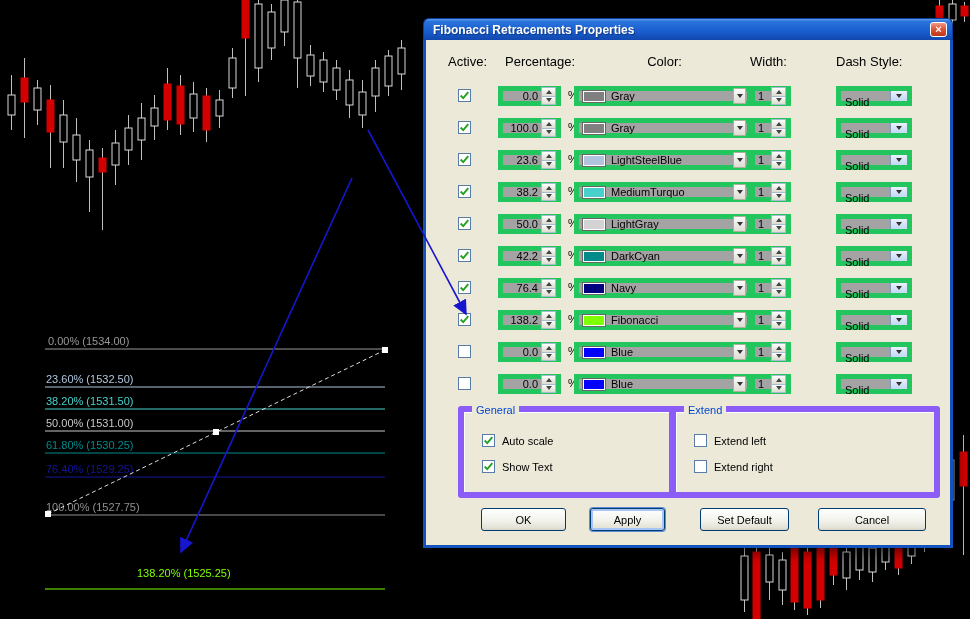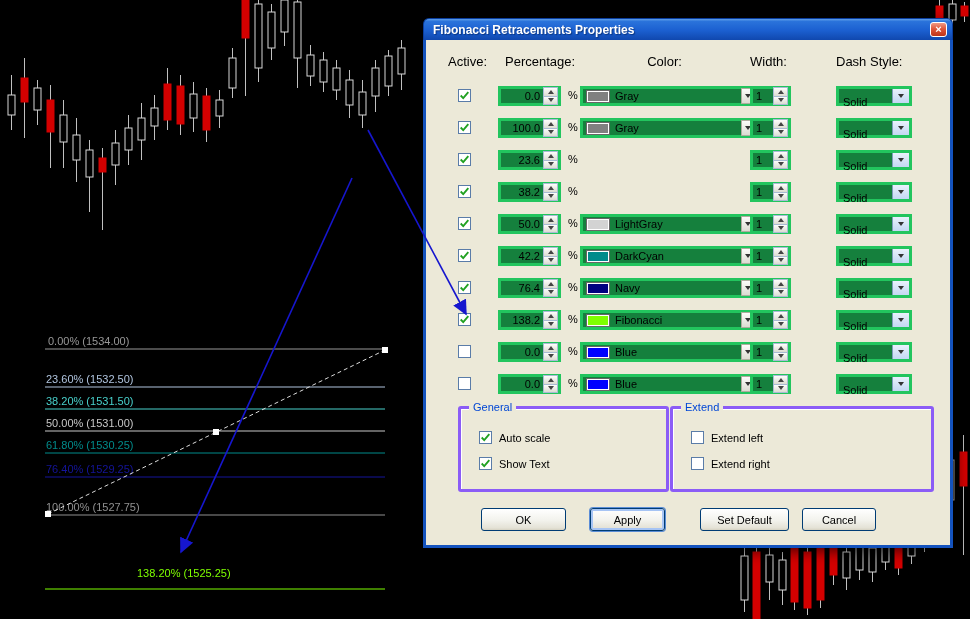--- a/index.html
+++ b/index.html
@@ -21,59 +21,59 @@
   .colheaders .h{position:absolute;top:14px;font-size:13px;color:#000;white-space:nowrap;}
   .ha{left:22px}.hp{left:79px}.hc{left:162px;width:153px;text-align:center}.hw{left:324px}.hd{left:410px}
 
   #rows{position:absolute;top:40px;left:0;right:0;}
   .prow{position:relative;height:32px;width:100%;}
 
   .cb{width:13px;height:13px;background:#fff;border:1px solid #5A7CA8;box-sizing:border-box;
       display:inline-flex;align-items:center;justify-content:center;}
   .prow .cb{position:absolute;left:32px;top:9px;}
 
-  .field{position:absolute;top:6px;height:20px;background:#15803d;border:3px solid #22c55e;box-sizing:border-box;
+  .field{position:absolute;top:6px;height:20px;background:#a3a3a3;border:5px solid #22c55e;box-sizing:border-box;
          display:flex;align-items:center;font-size:11px;}
   .pctf{left:72px;width:63px;}
   .pctf .val{flex:1;text-align:right;padding-right:3px;}
   .widthf{left:324px;width:41px;}
   .widthf .val{flex:1;text-align:left;padding-left:3px;}
   .ud{width:15px;height:18px;display:flex;flex-direction:column;margin-left:0;}
   .b{flex:1;background:linear-gradient(#FDFDFB,#DCDCD2);border:1px solid #A8BBD3;position:relative;}
   .b.dn{border-top:none;}
   .b.up::after{content:"";position:absolute;left:50%;top:50%;transform:translate(-50%,-50%);
     border-left:3px solid transparent;border-right:3px solid transparent;border-bottom:4px solid #444;}
   .b.dn::after{content:"";position:absolute;left:50%;top:50%;transform:translate(-50%,-50%);
     border-left:3px solid transparent;border-right:3px solid transparent;border-top:4px solid #444;}
   .pctlbl{position:absolute;left:142px;top:9px;font-size:11px;}
 
-  .colorc{left:154px;width:178px;}
+  .colorc{left:148px;width:178px;}
   .sw{width:22px;height:11px;margin-left:3px;border:1px solid #666;box-shadow:inset 0 0 0 1px #fff;flex:none;}
   .cname{margin-left:5px;flex:1;white-space:nowrap;overflow:hidden;}
   .dbtn{display:flex;align-items:center;justify-content:center;box-sizing:border-box;flex:none;}
   .dbtn.mini{width:13px;height:16px;margin-right:1px;background:linear-gradient(#FCFCFA,#DCDCD2);border:1px solid #AFAD9F;}
   .tri{border-left:3px solid transparent;border-right:3px solid transparent;border-top:4px solid #333;}
   .dashc{left:410px;width:76px;}
   .dval{padding-left:4px;flex:1;margin-top:12px;}
   .dbtn.xp{width:17px;height:100%;background:linear-gradient(#E9F1FC,#C3D8F3);border-left:1px solid #7F9DB9;}
 
-  .group{position:absolute;border:3px solid #8b5cf6;border-radius:3px;box-shadow:inset 1px 1px 0 #fff;}
+  .group{position:absolute;border:6px solid #8b5cf6;border-radius:3px;box-shadow:inset 1px 1px 0 #fff;}
   .ggen{left:32px;top:366px;width:205px;height:80px;}
   .gext{left:244px;top:366px;width:258px;height:80px;}
   .glabel{position:absolute;top:-8px;left:8px;background:#ECE9D8;padding:0 4px;color:#0046D5;font-size:11px;}
   .gopt{position:absolute;left:18px;height:13px;display:flex;align-items:center;}
   .o1{top:22px}.o2{top:48px}
   .olbl{margin-left:7px;font-size:11px;white-space:nowrap;}
 
   .btnrow{position:absolute;top:468px;left:0;width:100%;height:23px;text-decoration:underline;}
   .xpbtn{position:absolute;height:23px;border:1px solid #003C74;border-radius:3px;padding:0;
     background:linear-gradient(180deg,#FFFFFF 0%,#F2F2EC 55%,#E4E2D6 90%,#D6D2C2 100%);
     font-family:"Liberation Sans",sans-serif;font-size:11px;color:#000;}
   .xpbtn.focused{box-shadow:0 0 0 1px #5B8DD6,inset 0 0 0 2px #A6C4F4;}
-  .bok{left:55px;width:85px}.bapply{left:164px;width:75px}.bdef{left:274px;width:89px}.bcancel{left:376px;width:74px}
+  .bok{left:55px;width:85px}.bapply{left:164px;width:75px}.bdef{left:274px;width:89px}.bcancel{left:392px;width:108px}
 </style>
 </head>
 <body>
 
 <div class="screen">
 
   <svg id="chart" width="970" height="619">
       <line x1="11.5" y1="75" x2="11.5" y2="130" stroke="#C0C0C0" stroke-width="1"></line>
       <rect x="8" y="95" width="7" height="20" fill="#000000" stroke="#D8D8D8"></rect>
       <line x1="24.5" y1="58" x2="24.5" y2="138" stroke="#C0C0C0" stroke-width="1"></line>
@@ -293,20 +293,27 @@
               </svg>
             </span>
             <span class="field pctf">
               <span class="val">23.6</span>
               <span class="ud">
                 <i class="b up"></i>
                 <i class="b dn"></i>
               </span>
             </span>
             <span class="pctlbl">%</span>
+            <span class="field colorc">
+              <span class="sw" style="background:#B0C4DE"></span>
+              <span class="cname">LightSteelBlue</span>
+              <span class="dbtn mini">
+                <i class="tri"></i>
+              </span>
+            </span>
             <span class="field widthf">
               <span class="val">1</span>
               <span class="ud">
                 <i class="b up"></i>
                 <i class="b dn"></i>
               </span>
             </span>
             <span class="field dashc">
               <span class="dval">Solid</span>
               <span class="dbtn xp">
@@ -321,20 +328,27 @@
               </svg>
             </span>
             <span class="field pctf">
               <span class="val">38.2</span>
               <span class="ud">
                 <i class="b up"></i>
                 <i class="b dn"></i>
               </span>
             </span>
             <span class="pctlbl">%</span>
+            <span class="field colorc">
+              <span class="sw" style="background:#48D1CC"></span>
+              <span class="cname">MediumTurquo</span>
+              <span class="dbtn mini">
+                <i class="tri"></i>
+              </span>
+            </span>
             <span class="field widthf">
               <span class="val">1</span>
               <span class="ud">
                 <i class="b up"></i>
                 <i class="b dn"></i>
               </span>
             </span>
             <span class="field dashc">
               <span class="dval">Solid</span>
               <span class="dbtn xp">

